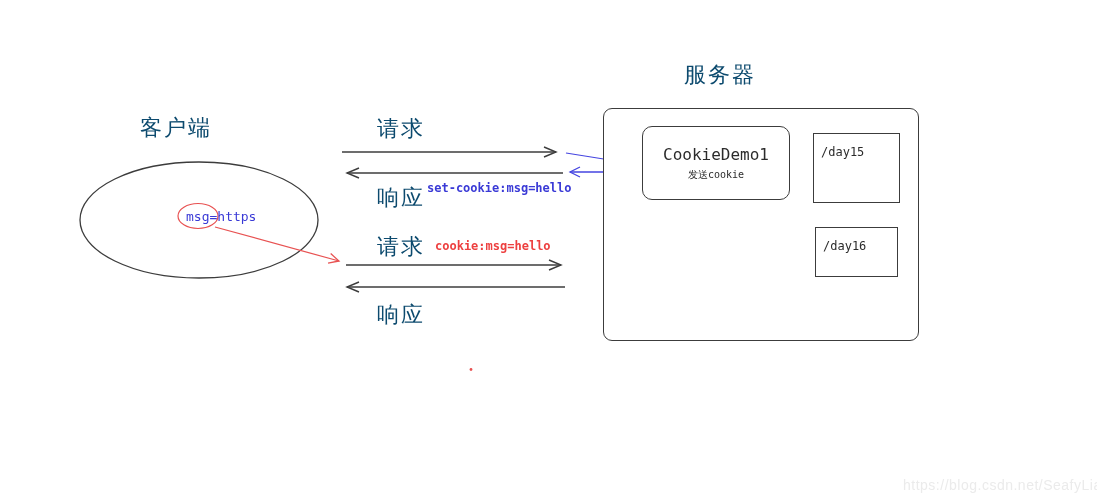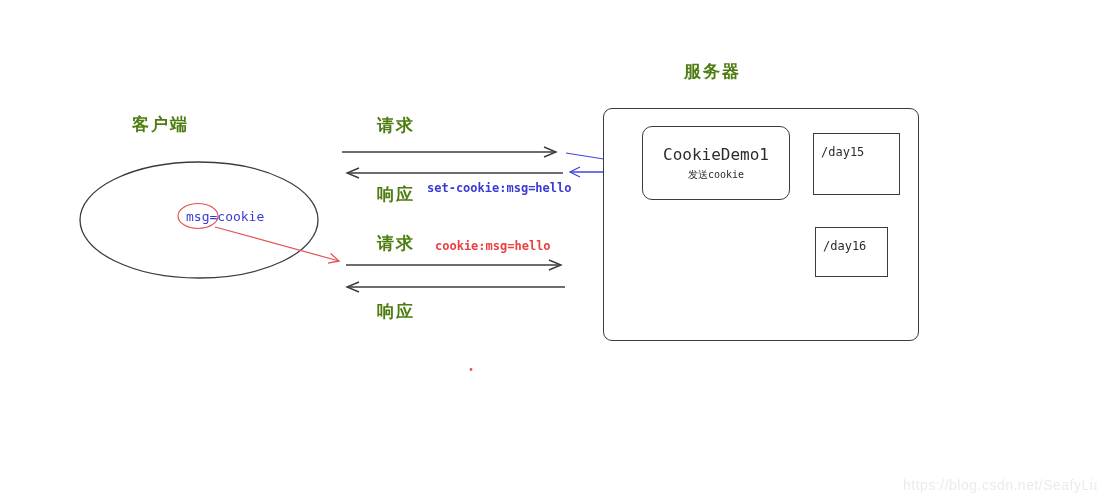--- a/index.html
+++ b/index.html
@@ -7,25 +7,24 @@
     position: relative;
     width: 1097px;
     height: 500px;
     background: #ffffff;
     overflow: hidden;
     font-family: "Liberation Sans", sans-serif;
   }
   .abs { position: absolute; }
   .cn-label {
     font-family: "Liberation Serif", serif;
-    font-size: 17px;
-    color: #4d7c0f;
+    font-size: 22px;
+    color: #0c4a6e;
     letter-spacing: 2px;
     white-space: nowrap;
-    font-weight: bold;
   }
   .mono {
     font-family: "DejaVu Sans Mono", monospace;
     white-space: nowrap;
   }
   .blue-text { color: #3a3ad6; }
   .red-text  { color: #ed4040; }
   .hdr-text  { font-size: 12px; font-weight: bold; }
 
   .box {
@@ -99,41 +98,41 @@
 
     <line x1="643" y1="172" x2="570" y2="172" stroke="#4545e0" stroke-width="1.3" marker-end="url(#mBlue)"></line>
 
     <line x1="346" y1="265" x2="561" y2="265" stroke="#3c3c3c" stroke-width="1.3" marker-end="url(#mBlack)"></line>
 
     <line x1="565" y1="287" x2="347" y2="287" stroke="#3c3c3c" stroke-width="1.3" marker-end="url(#mBlack)"></line>
 
     <circle cx="471" cy="369.5" r="1.4" fill="#e85252"></circle>
   </svg>
 
-  <div class="abs cn-label" style="left:132px; top:113px;">客户端</div>
-  <div class="abs mono blue-text" style="left:186px; top:209px; font-size:13px;">msg=cookie</div>
+  <div class="abs cn-label" style="left:140px; top:113px;">客户端</div>
+  <div class="abs mono blue-text" style="left:186px; top:209px; font-size:13px;">msg=https</div>
 
   <div class="abs cn-label" style="left:377px; top:114px;">请求</div>
   <div class="abs cn-label" style="left:377px; top:183px;">响应</div>
   <div class="abs mono blue-text hdr-text" style="left:427px; top:181px;">set-cookie:msg=hello</div>
   <div class="abs cn-label" style="left:377px; top:232px;">请求</div>
   <div class="abs mono red-text hdr-text" style="left:435px; top:239px;">cookie:msg=hello</div>
   <div class="abs cn-label" style="left:377px; top:300px;">响应</div>
 
   <div class="abs cn-label" style="left:684px; top:60px;">服务器</div>
 
   <div class="box rounded-lg" style="left:603px; top:108px; width:316px; height:233px;"></div>
 
   <div class="box rounded-md servlet-box" style="left:642px; top:126px; width:148px; height:74px;">
     <div class="servlet-name">CookieDemo1</div>
     <div class="servlet-action">发送cookie</div>
   </div>
-  <div class="box path-box" style="left:813px; top:133px; width:87px; height:62px;">
+  <div class="box path-box" style="left:813px; top:133px; width:87px; height:70px;">
     <span>/day15</span>
   </div>
 
-  <div class="box path-box" style="left:815px; top:227px; width:73px; height:50px;">
+  <div class="box path-box" style="left:815px; top:227px; width:83px; height:50px;">
     <span>/day16</span>
   </div>
 
   <div id="watermark" class="abs" style="left:903px; top:477px;">https://blog.csdn.net/SeafyLiang</div>
 
 </div>
 
 </body></html>

